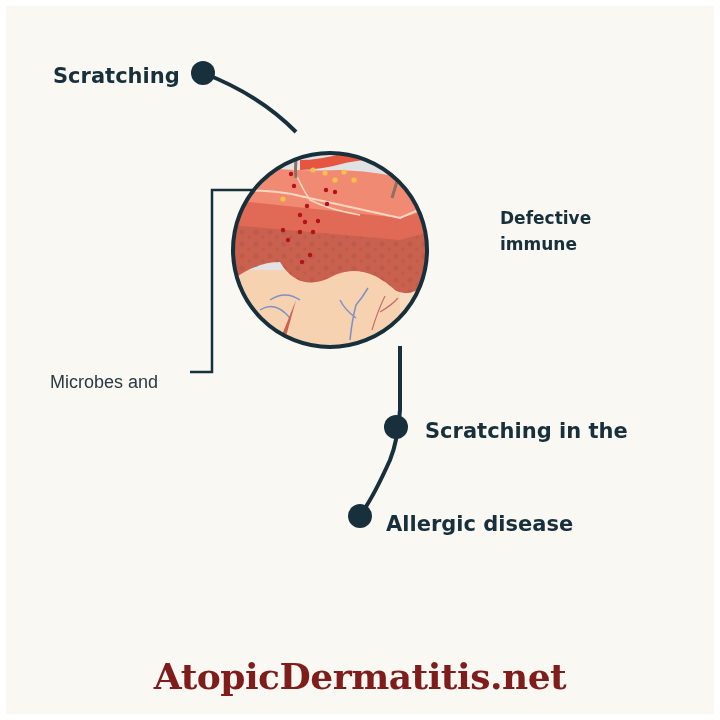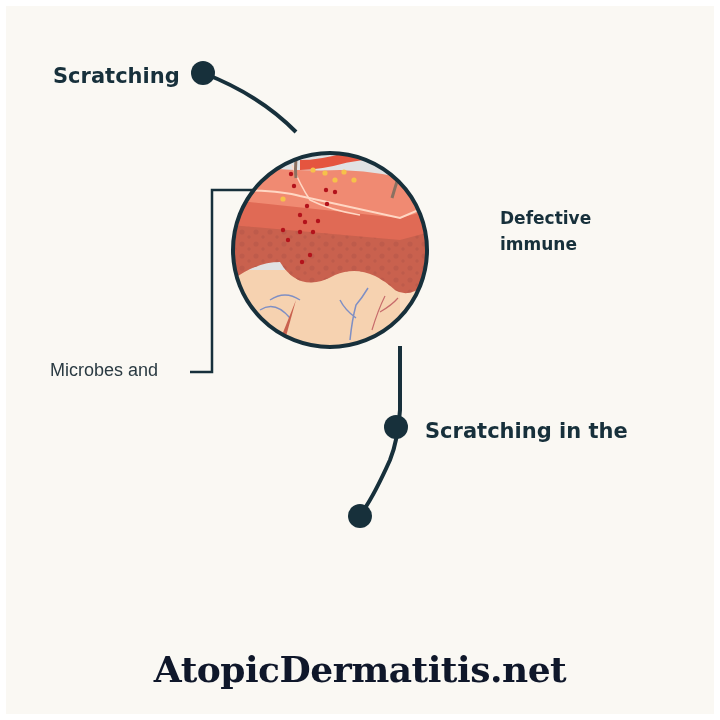--- a/index.html
+++ b/index.html
@@ -1,20 +1,20 @@
 <!DOCTYPE html>
 <html><head>
   <meta charset="utf-8">
   <style>
     html, body { margin:0; padding:0; }
     body { width:720px; height:720px; background:#ffffff; position:relative; overflow:hidden; }
     .canvas { position:absolute; left:6px; top:6px; width:708px; height:708px; background:#faf8f3; }
     svg.diagram { position:absolute; left:0; top:0; width:720px; height:720px; }
     .label { position:absolute; color:#17303b; font-family:"DejaVu Sans", sans-serif; font-weight:bold; line-height:1.2; }
-    .label.small { font-weight:normal; font-family:"Liberation Sans", sans-serif; color:#2a3a42; }
+    .label.small { font-weight:normal; font-family:"Liberation Sans", sans-serif; color:#2a3a42;margin-top:12px; }
     .brand { position:absolute; left:0; width:720px; top:648px; text-align:center; font-family:"DejaVu Serif", serif; font-weight:bold; font-size:36px; letter-spacing:-0.5px; }
   </style>
 </head>
 <body>
 
 <div class="canvas"></div>
 
 <svg class="diagram" viewBox="0 0 720 720">
   <defs>
     <clipPath id="circ">
@@ -100,15 +100,16 @@
 
 <div class="label small" style="left:50px; top:360px; font-size:18px; line-height:21px;">
   <div>Microbes and</div>
 </div>
 
 <div class="label" style="left:425px; top:418px; font-size:21px; line-height:27px;">
   <div>Scratching in the</div>
 </div>
 
 <div class="label" style="left:386px; top:511px; font-size:21px; line-height:27px;">
+  <div>Allergic disease</div>
 </div>
 
-<div class="brand" style="color:#0f172a;">AtopicDermatitis.net</div>
+<div class="brand" style="color:#7f1d1d;margin-top:7px;">AtopicDermatitis.net</div>
 
 </body></html>

